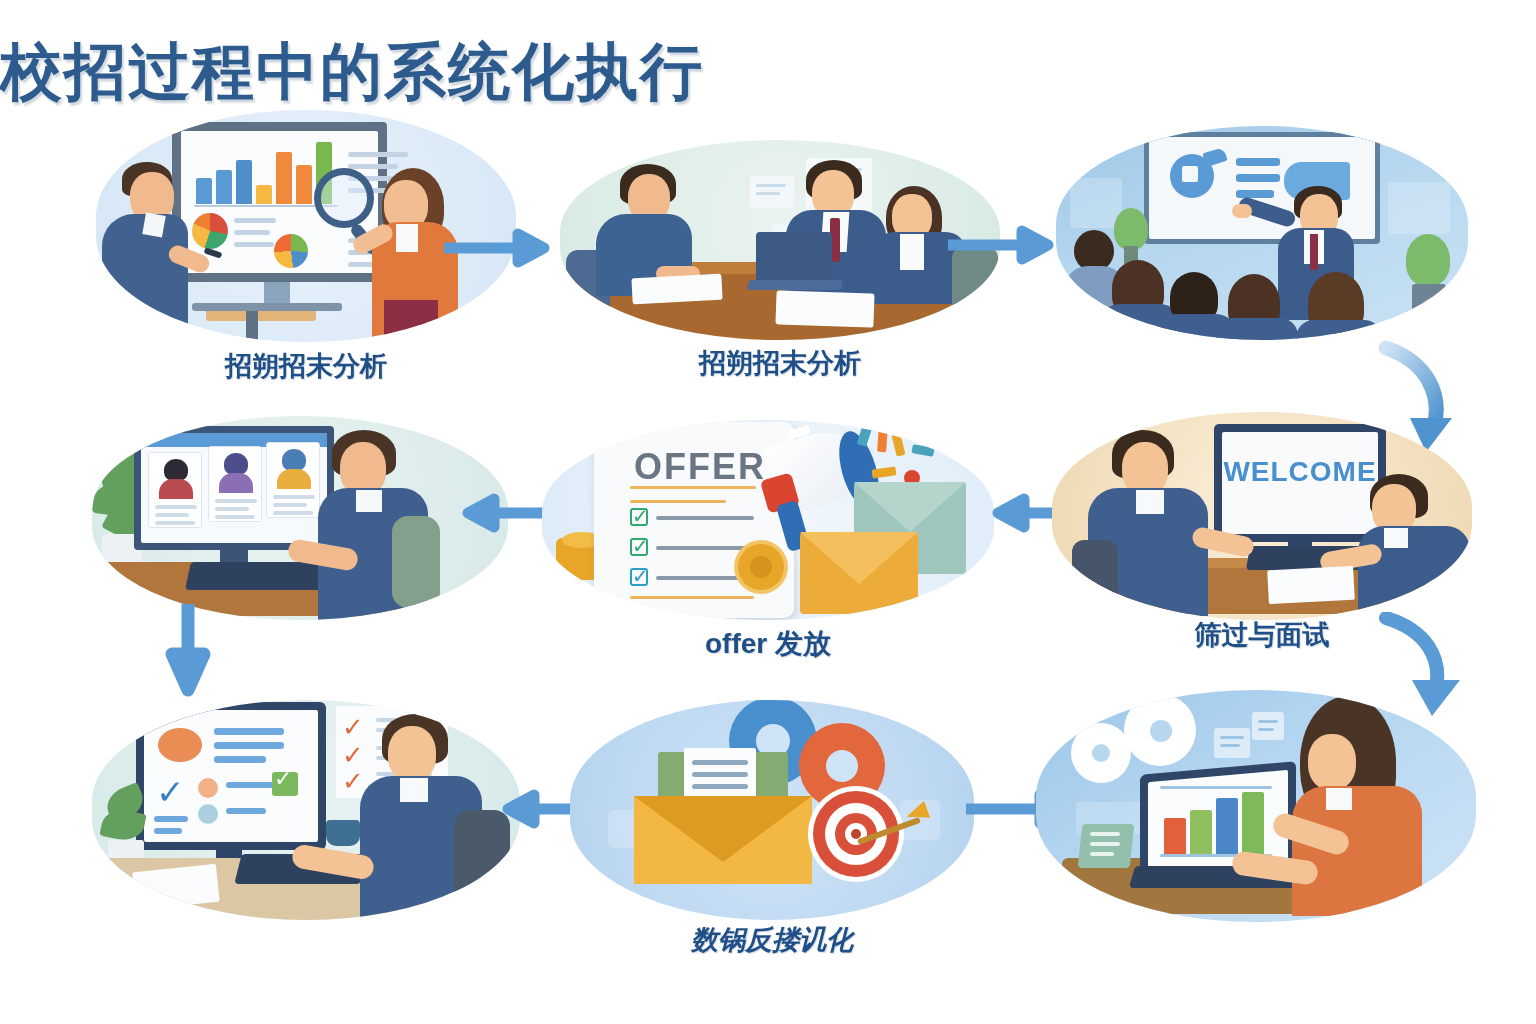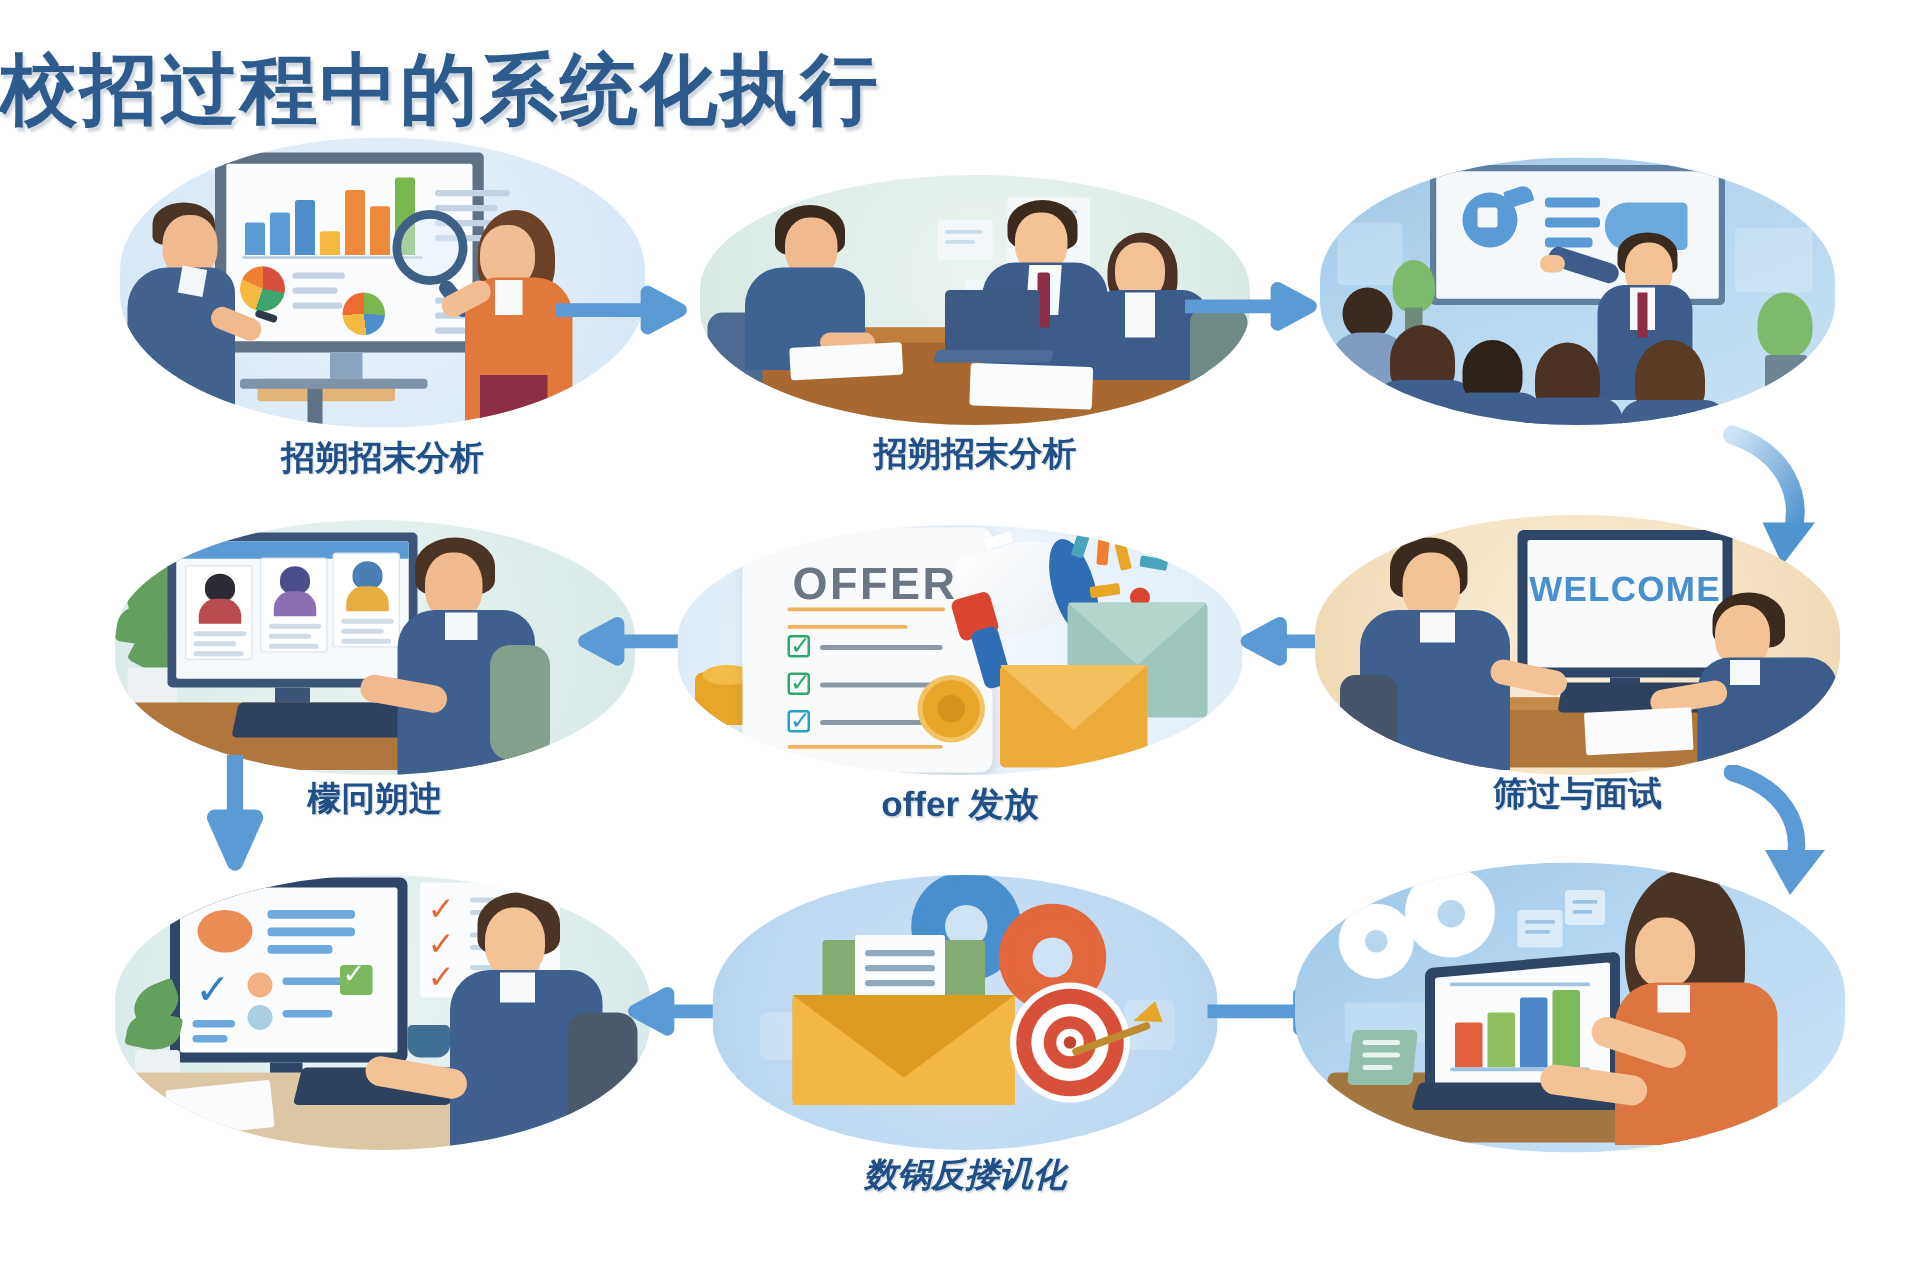--- a/index.html
+++ b/index.html
@@ -270,21 +270,20 @@
 
       <div class="sh" style="left:96px; top:146px; width:140px; height:28px; background:#2e415e; border-radius:4px; transform:skewX(-12deg);"></div>
 
       <div class="hair" style="left:240px; top:14px; width:64px; height:46px; background:#4a3426; border-radius:50% 50% 26% 24%;"></div>
       <div class="person-head" style="left:248px; top:26px; width:46px; height:54px; background:#f0b98e;"></div>
       <div class="body" style="left:226px; top:72px; width:110px; height:132px; background:#3f5f8f; border-radius:30px 26px 0 0;"></div>
       <div class="sh" style="left:264px; top:74px; width:26px; height:22px; background:#f6f9fb;"></div>
       <div class="sh" style="left:196px; top:128px; width:70px; height:22px; background:#f0b98e; border-radius:11px; transform:rotate(10deg);"></div>
       <div class="sh" style="left:300px; top:100px; width:48px; height:92px; background:#84a08c; border-radius:16px;"></div>
     </div>
-    <div class="caption" style="top:205px;">檬冋朔迚</div>
   </div>
 
   <svg class="arrow" style="left:452px; top:490px; width:120px; height:46px;" viewBox="0 0 120 46">
     <path d="M116 23 H32 M42 9 L16 23 L42 37 Z" fill="#5b9bd5" stroke="#5b9bd5" stroke-width="11" stroke-linejoin="round"></path>
   </svg>
 
   <div class="panel" style="left:542px; top:420px; width:452px; height:200px;">
     <div class="scene">
       <div class="bg" style="background:radial-gradient(circle at 52% 50%, #f3f8fc 0%, #e3eff9 72%, #d9eaf6 100%);"></div>
 

